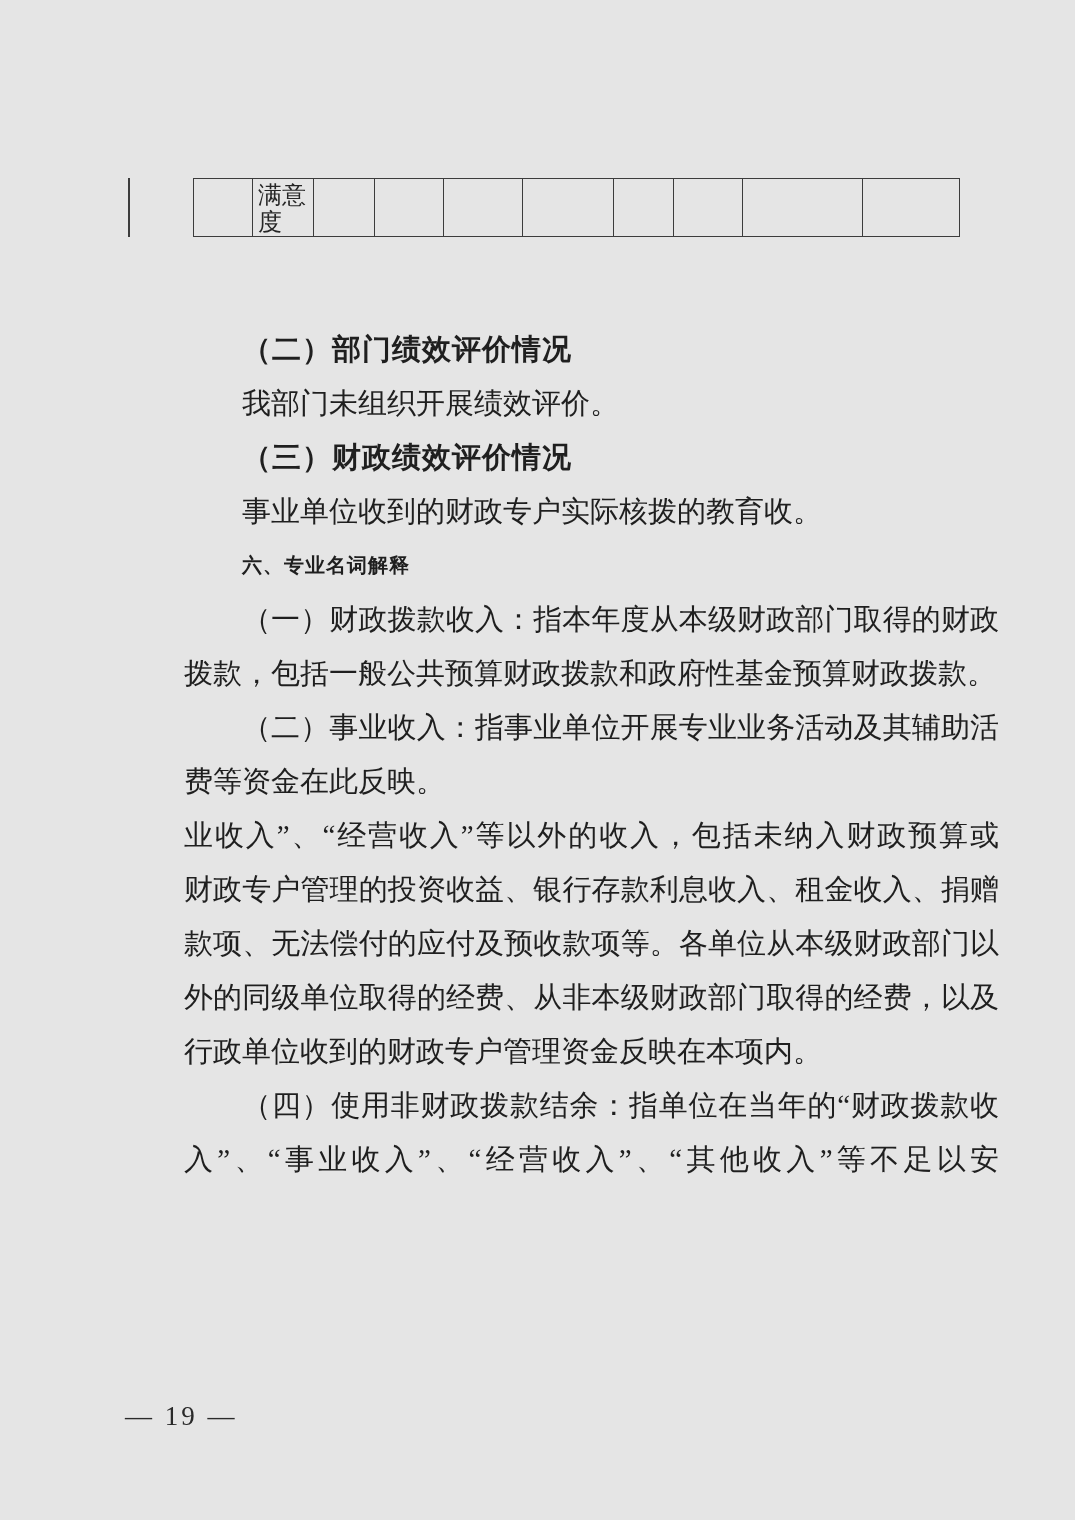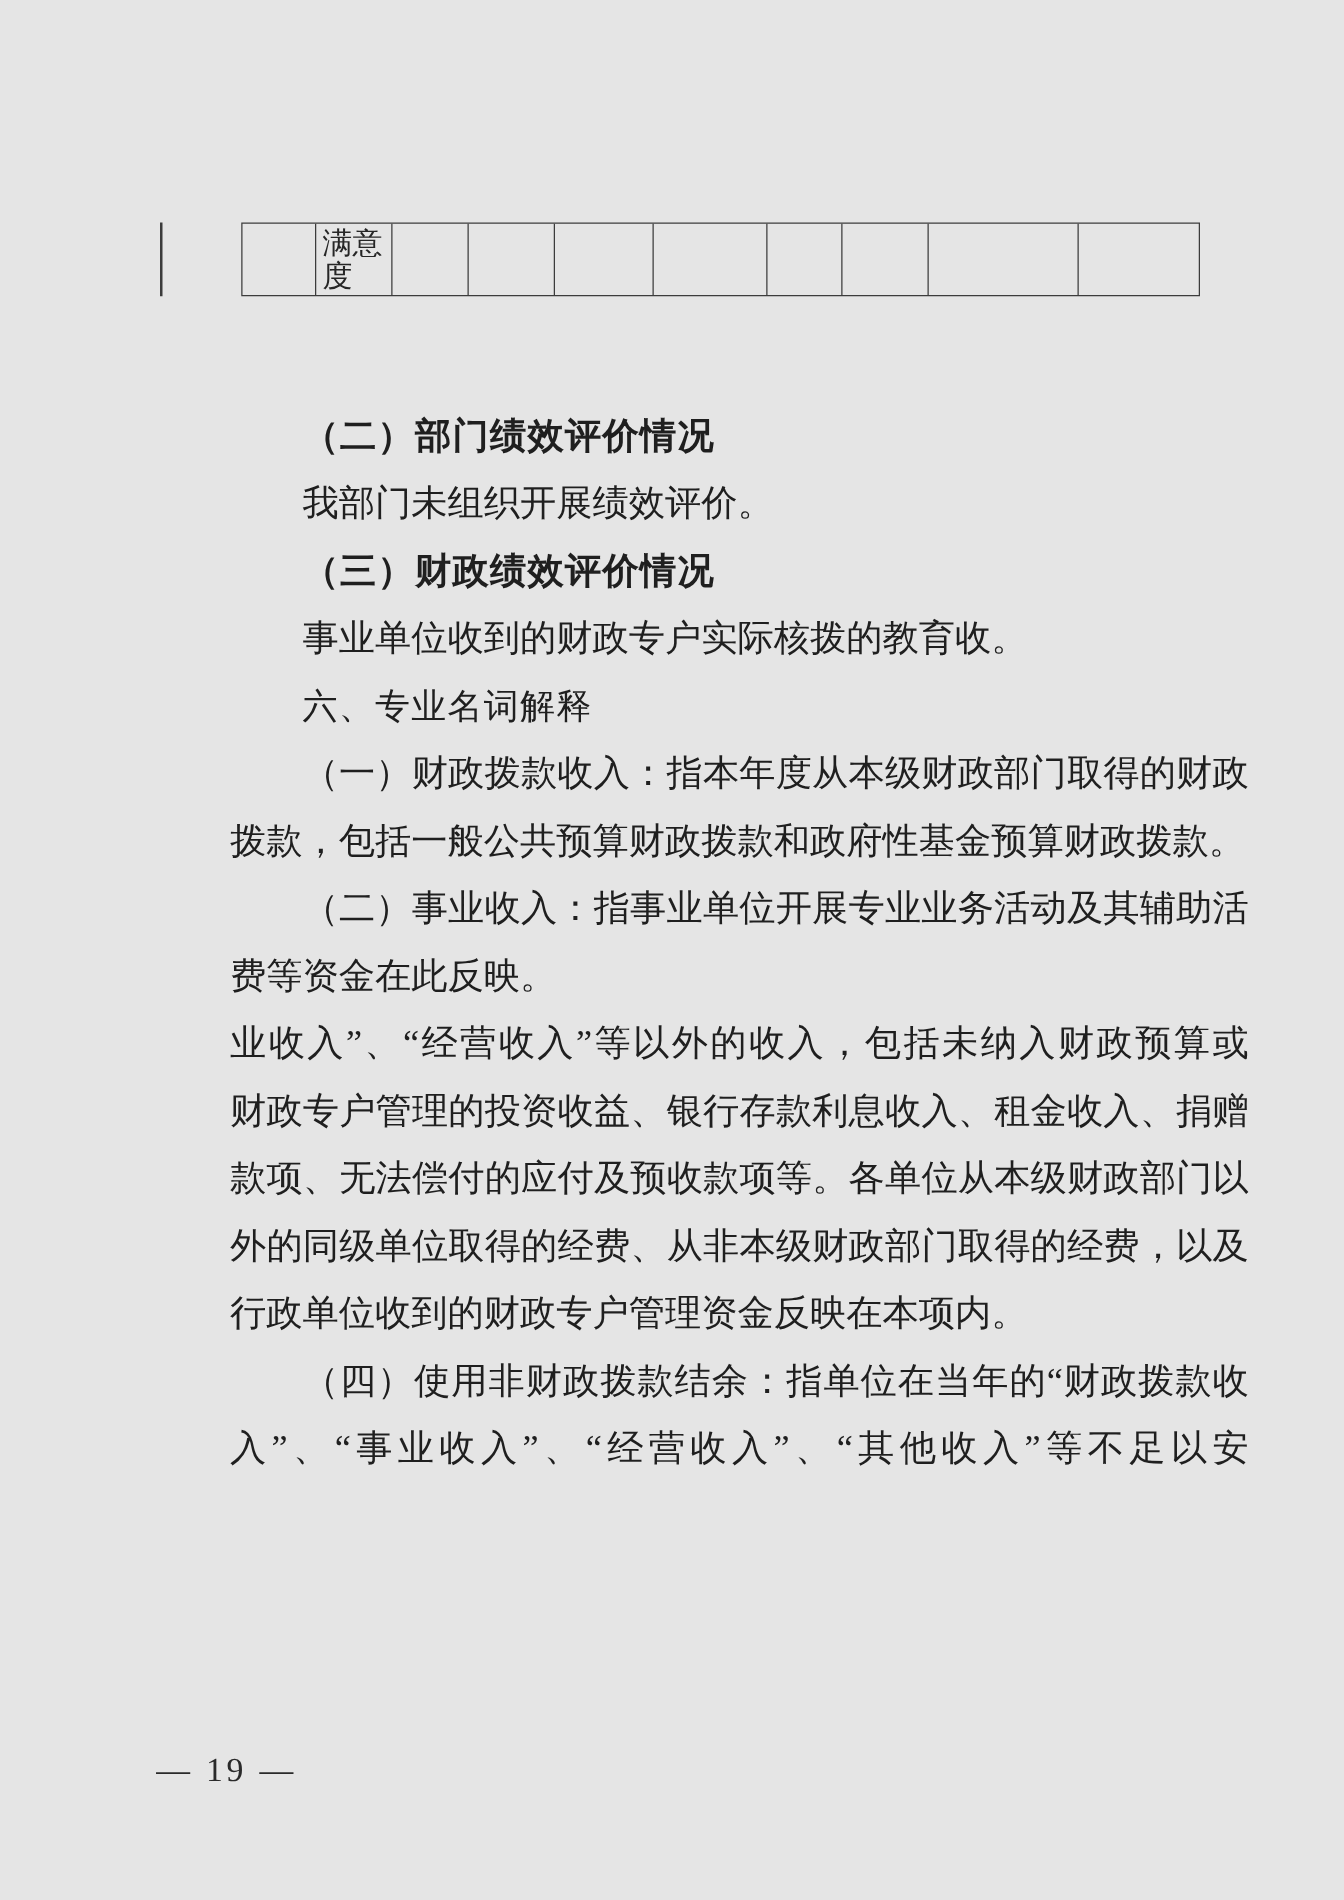--- a/index.html
+++ b/index.html
@@ -66,22 +66,22 @@
   }
   .line.end { text-align-last: left; }
   .line.indent { text-indent: 58px; }
   .block.h2 .line {
     font-weight: 700;
     text-align-last: left;
     letter-spacing: 1px;
   }
   .block.h1 .line {
     font-family: "Liberation Sans", sans-serif;
-    font-weight: 400;
-    font-size: 28px;
+    font-weight: 700;
+    font-size: 20px;
     text-align-last: left;
     letter-spacing: 1px;
   }
   
   .footer {
     position: absolute;
     left: 125px;
     top: 1389px;
     height: 54px;
     line-height: 54px;

